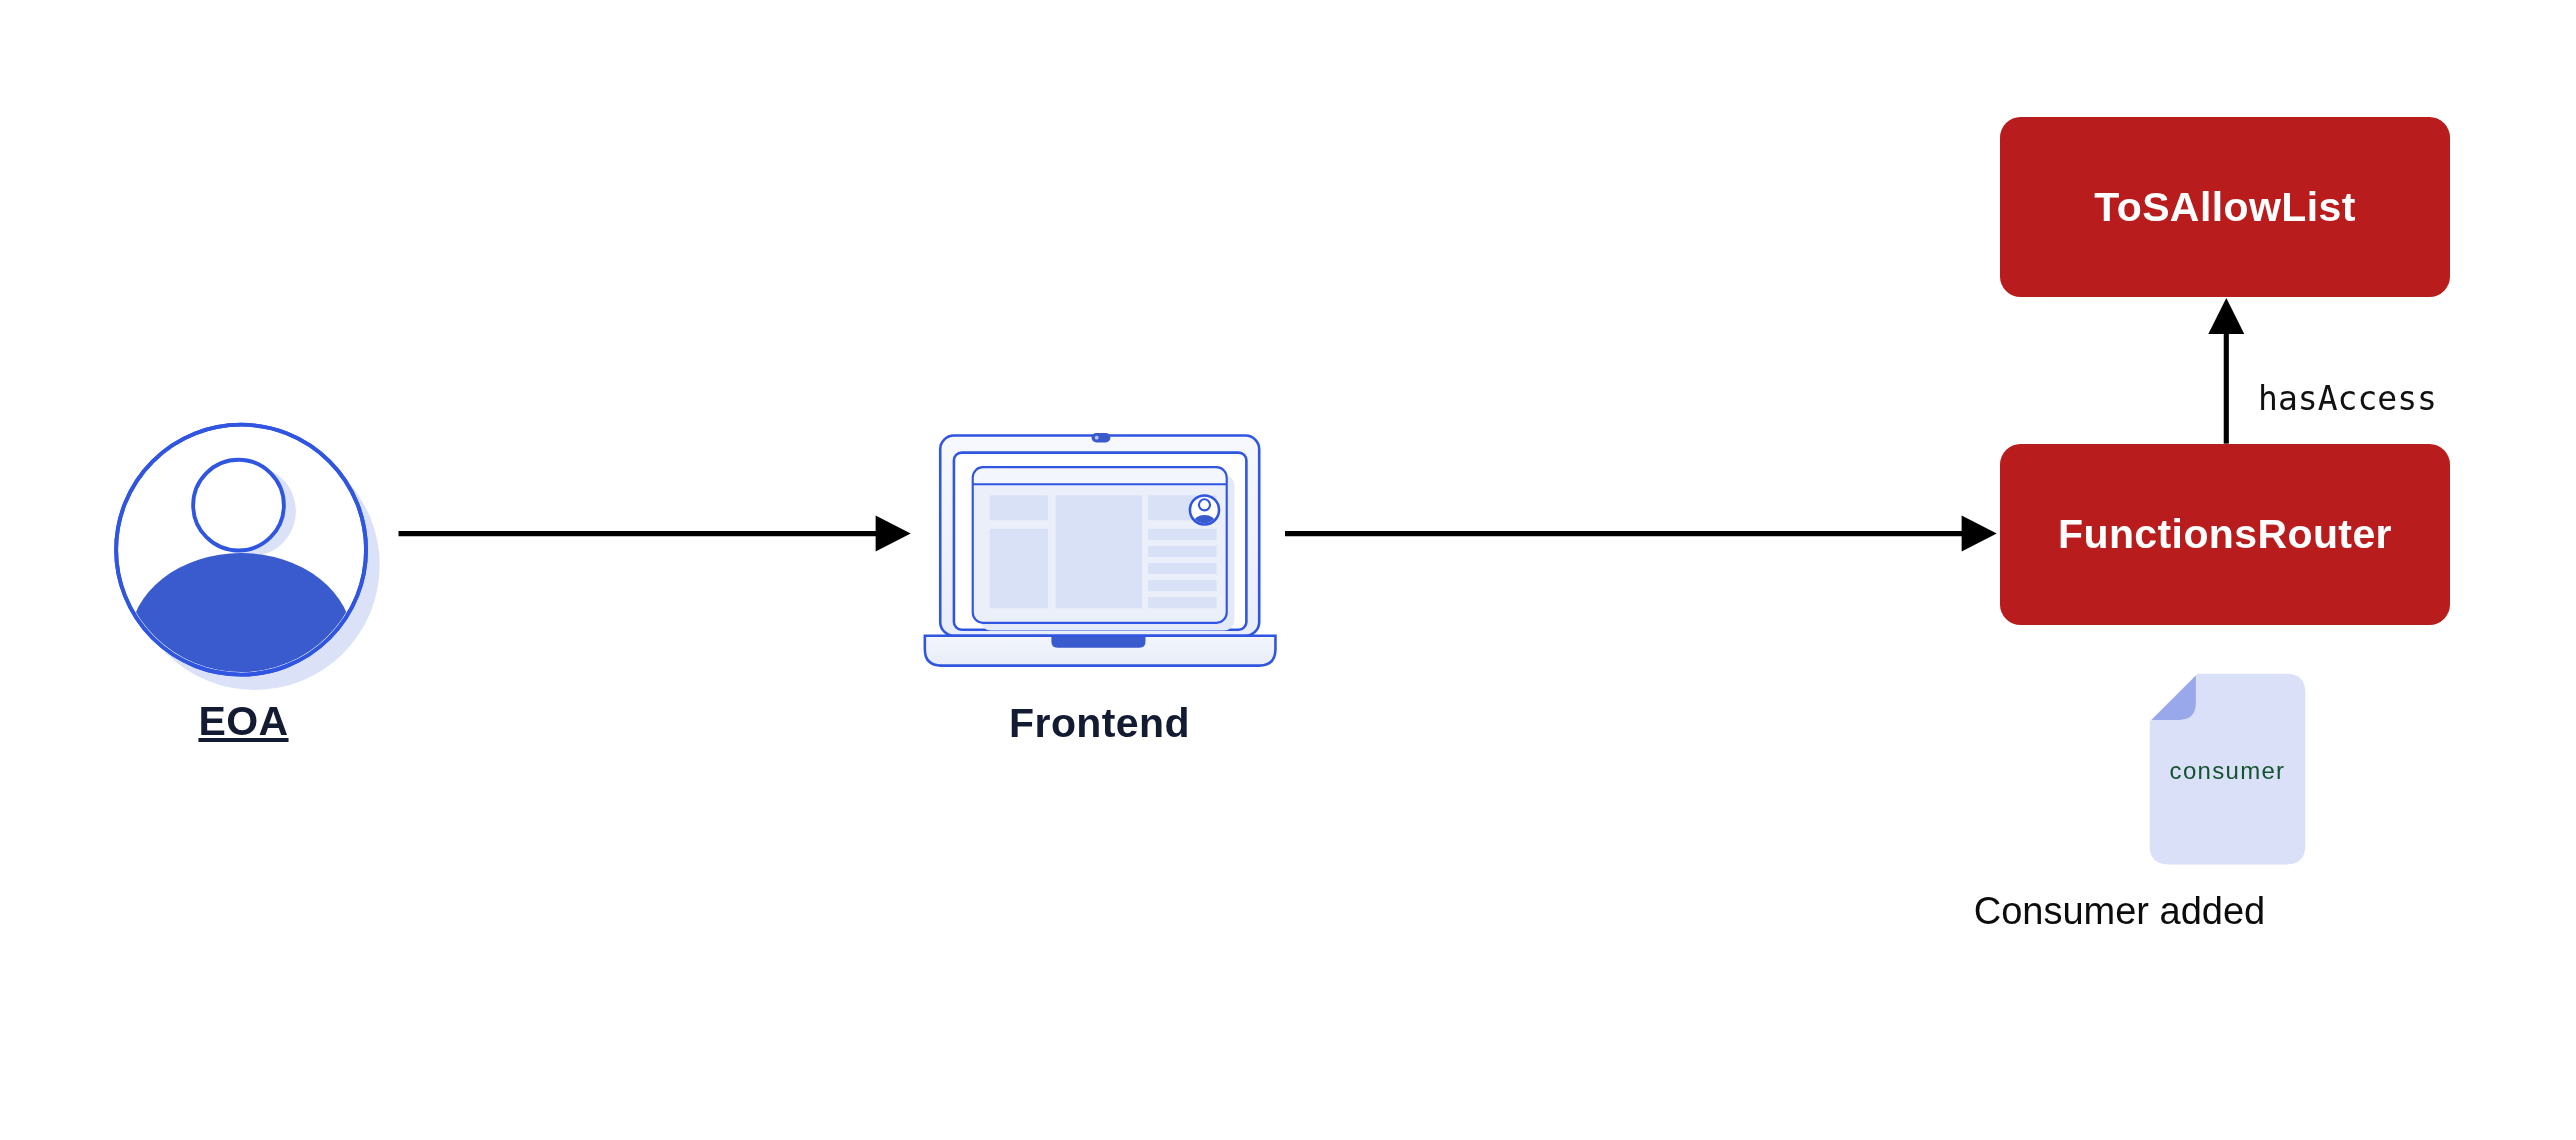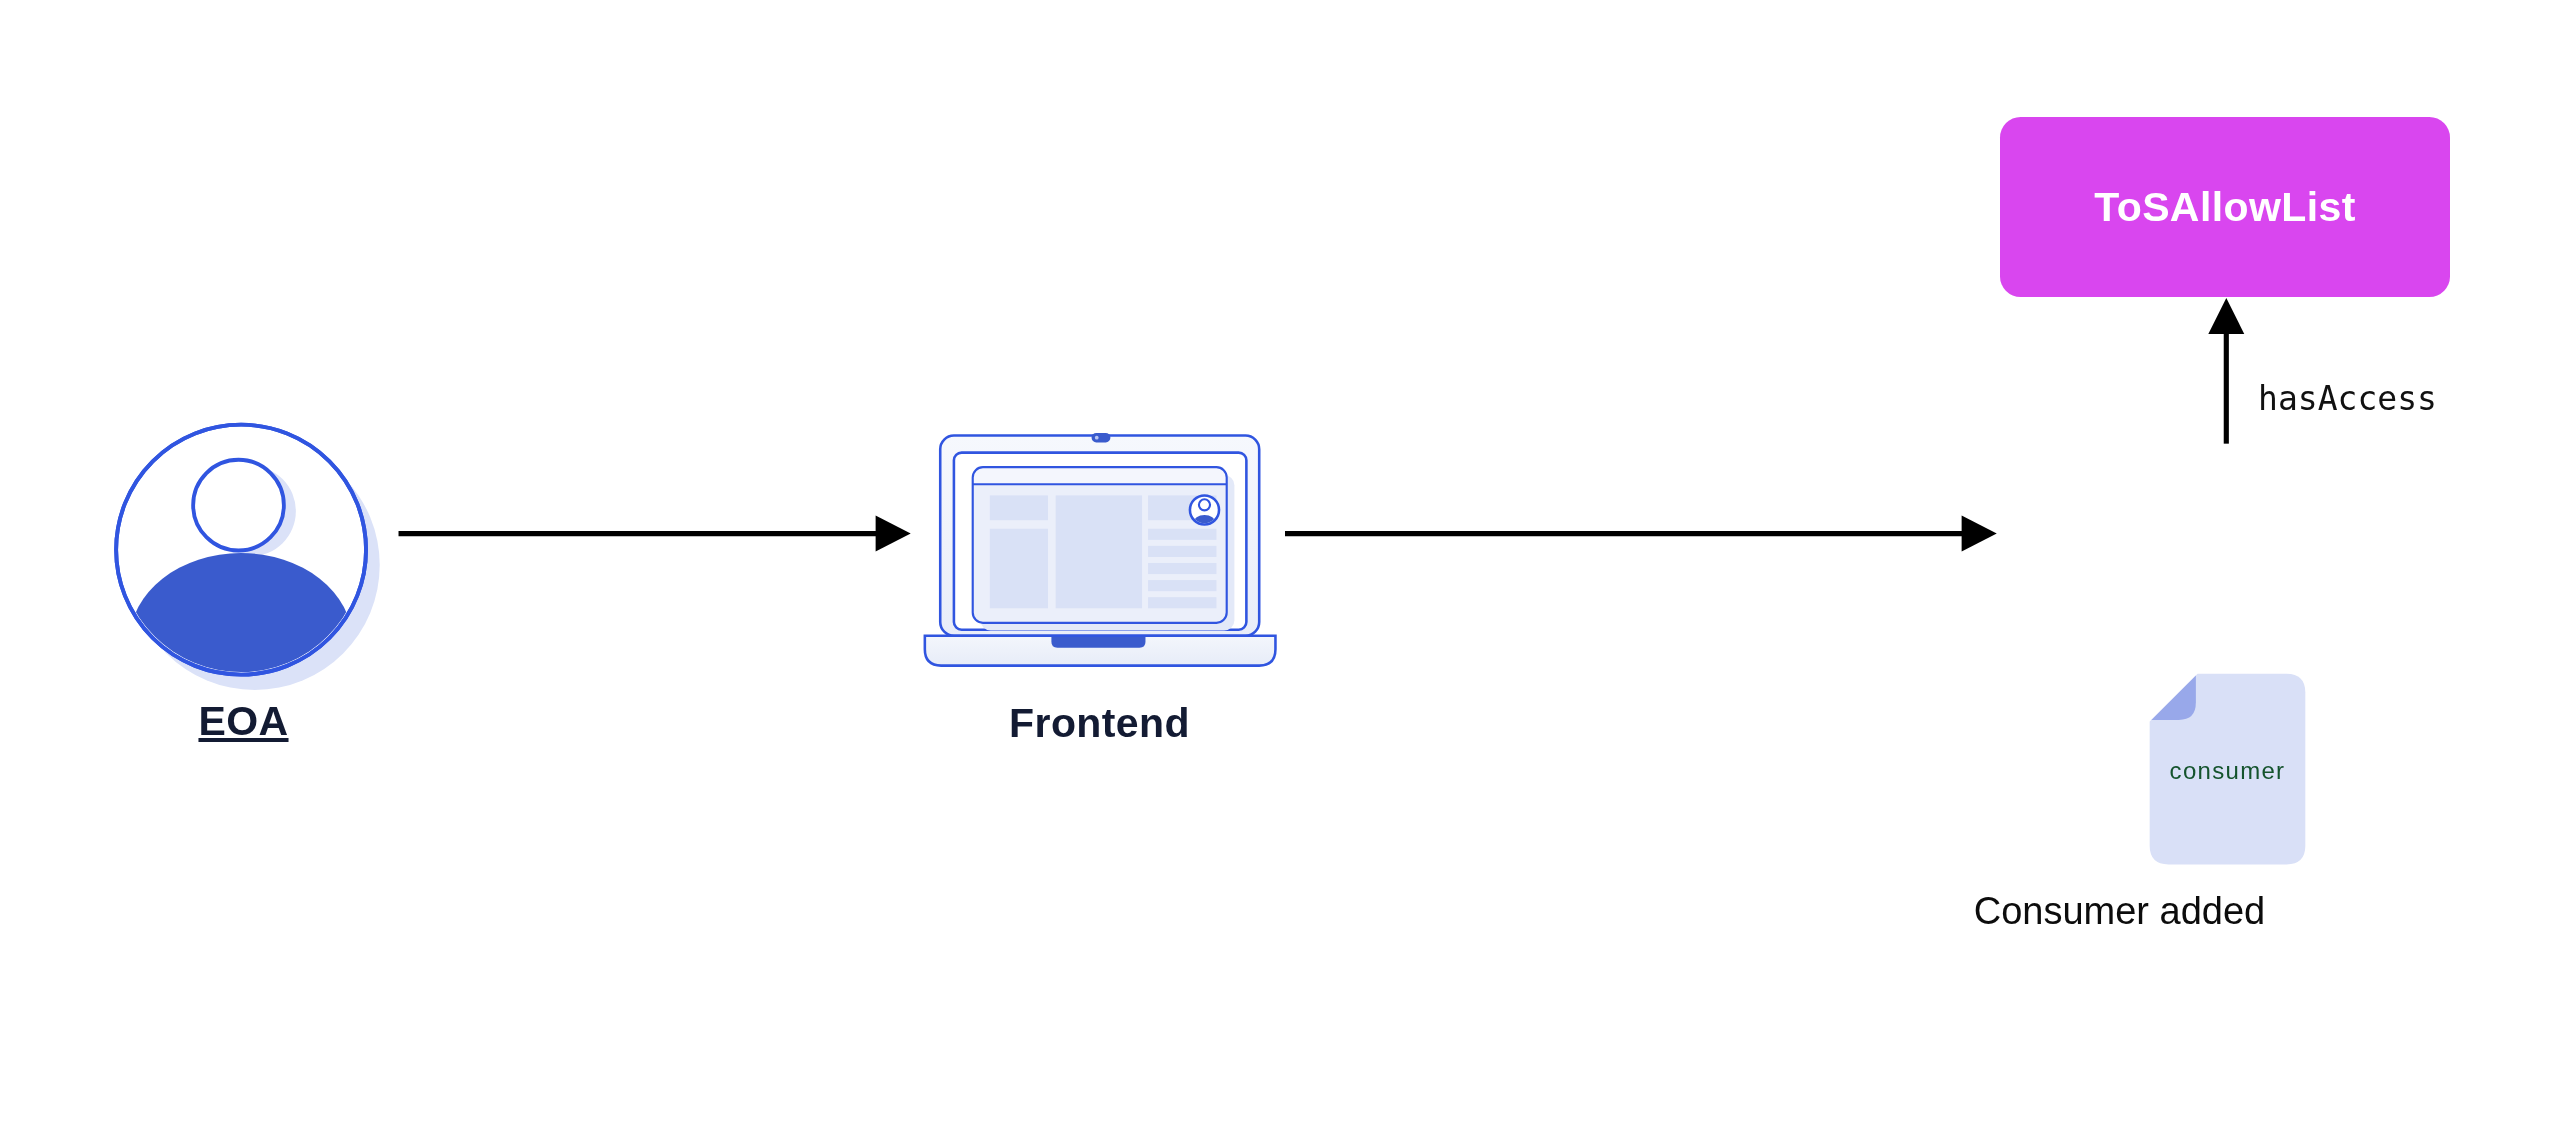--- a/index.html
+++ b/index.html
@@ -20,21 +20,21 @@
     color:#131b33;
     text-align:center;
     line-height:1.1;
     letter-spacing:0.4px;
   }
 
   
   .contract-box{
     position:absolute;
     width:450px;height:180px;
-    background:#d946ef;
+    background:#b91c1c;
     border-radius:20.6px;
     display:flex;align-items:center;justify-content:center;
   }
   .contract-box .box-label{
     color:#ffffff;
     font-size:41px;
     font-weight:700;
     letter-spacing:0.4px;
   }
 
@@ -166,20 +166,23 @@
     <path d="M 9,244 L 419,244 L 419,260 Q 419,279 400,279 L 28,279 Q 9,279 9,260 Z" fill="url(#baseGrad)" stroke="#3055e0" stroke-width="3"></path>
     <path d="M 157,245.5 H 267 V 251 Q 267,258 260,258 H 164 Q 157,258 157,251 Z" fill="#3a5bcd"></path>
   </svg>
 
   <div class="abs node-label" style="left:971px;top:701px;width:257px;">Frontend</div>
 
   <div class="contract-box" style="left:2000px;top:117px;">
     <span class="box-label">ToSAllowList</span>
   </div>
 
+  <div class="contract-box" style="left:2000px;top:444px;height:181px;">
+    <span class="box-label">FunctionsRouter</span>
+  </div>
 
 
   <div class="abs edge-label" style="left:2176px;top:379px;width:343px;">hasAccess</div>
 
   <svg class="abs" style="left:2146px;top:672px;" width="163" height="195" viewBox="0 0 190 228">
 
     <path d="M 60,2 H 164 Q 186,2 186,24 V 203 Q 186,225 164,225 H 26 Q 4,225 4,203 V 58 Z" fill="#d9e0f7"></path>
 
     <path d="M 58,4 L 58,36 Q 58,56 38,56 L 6,56 Z" fill="#98a8ea"></path>
   </svg>

